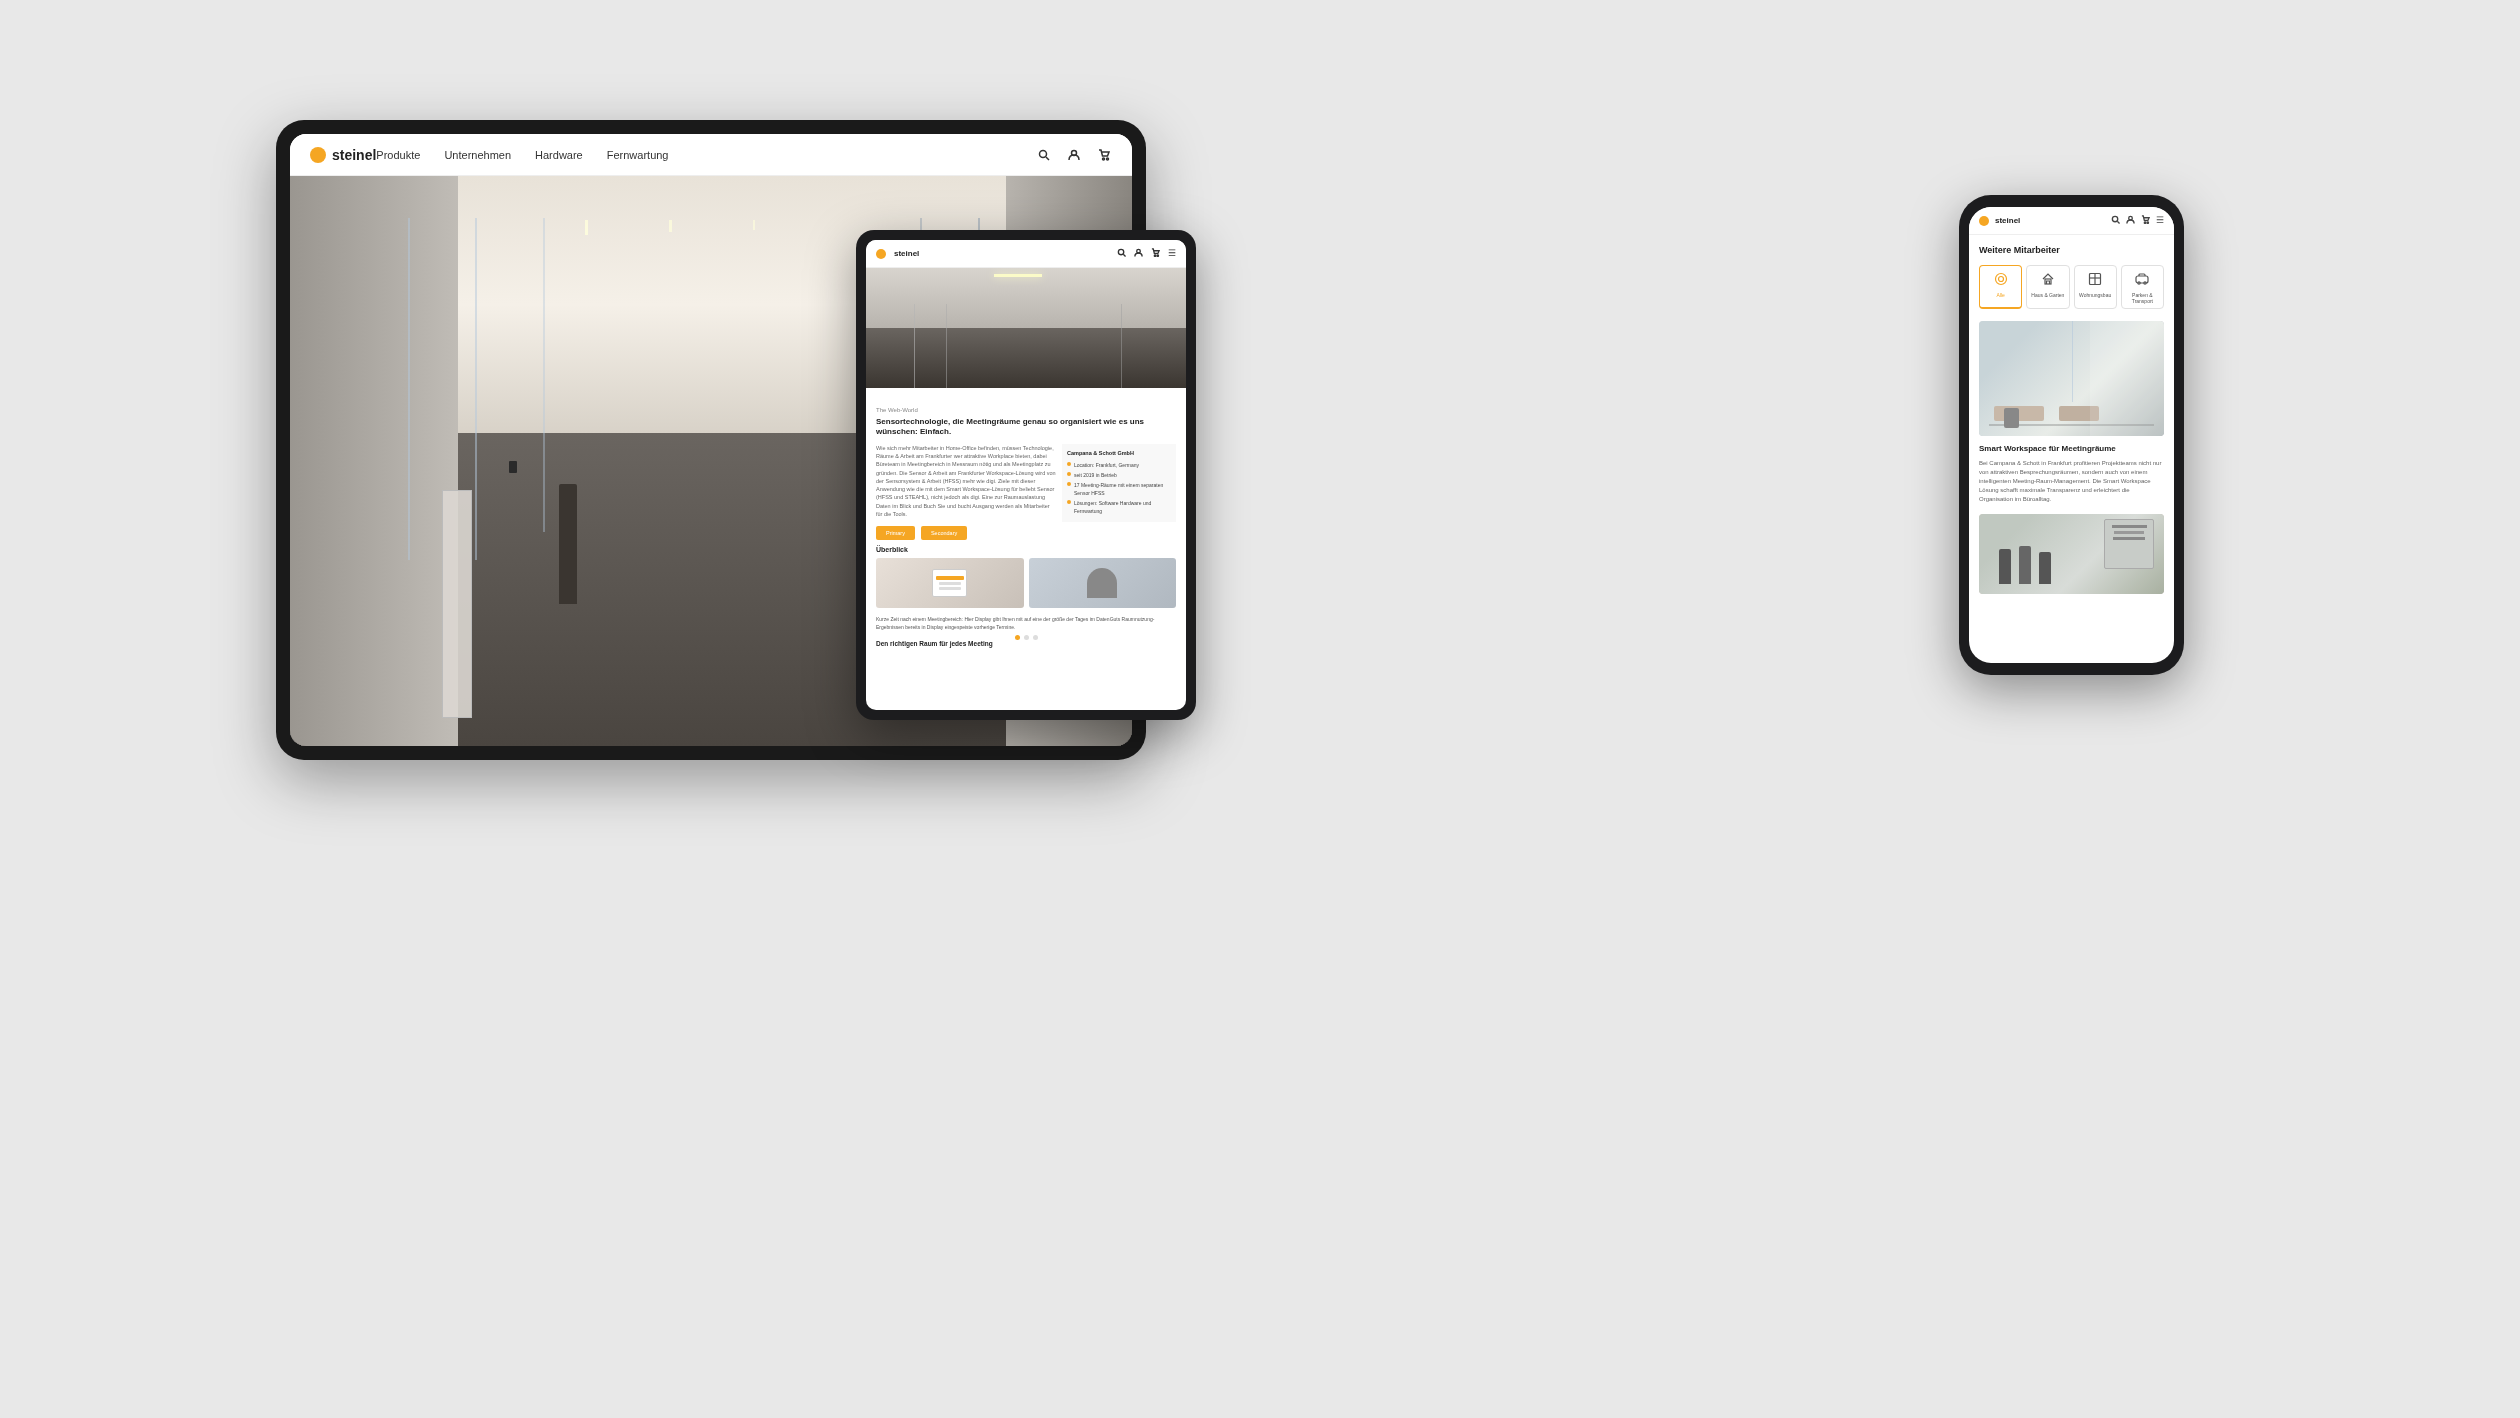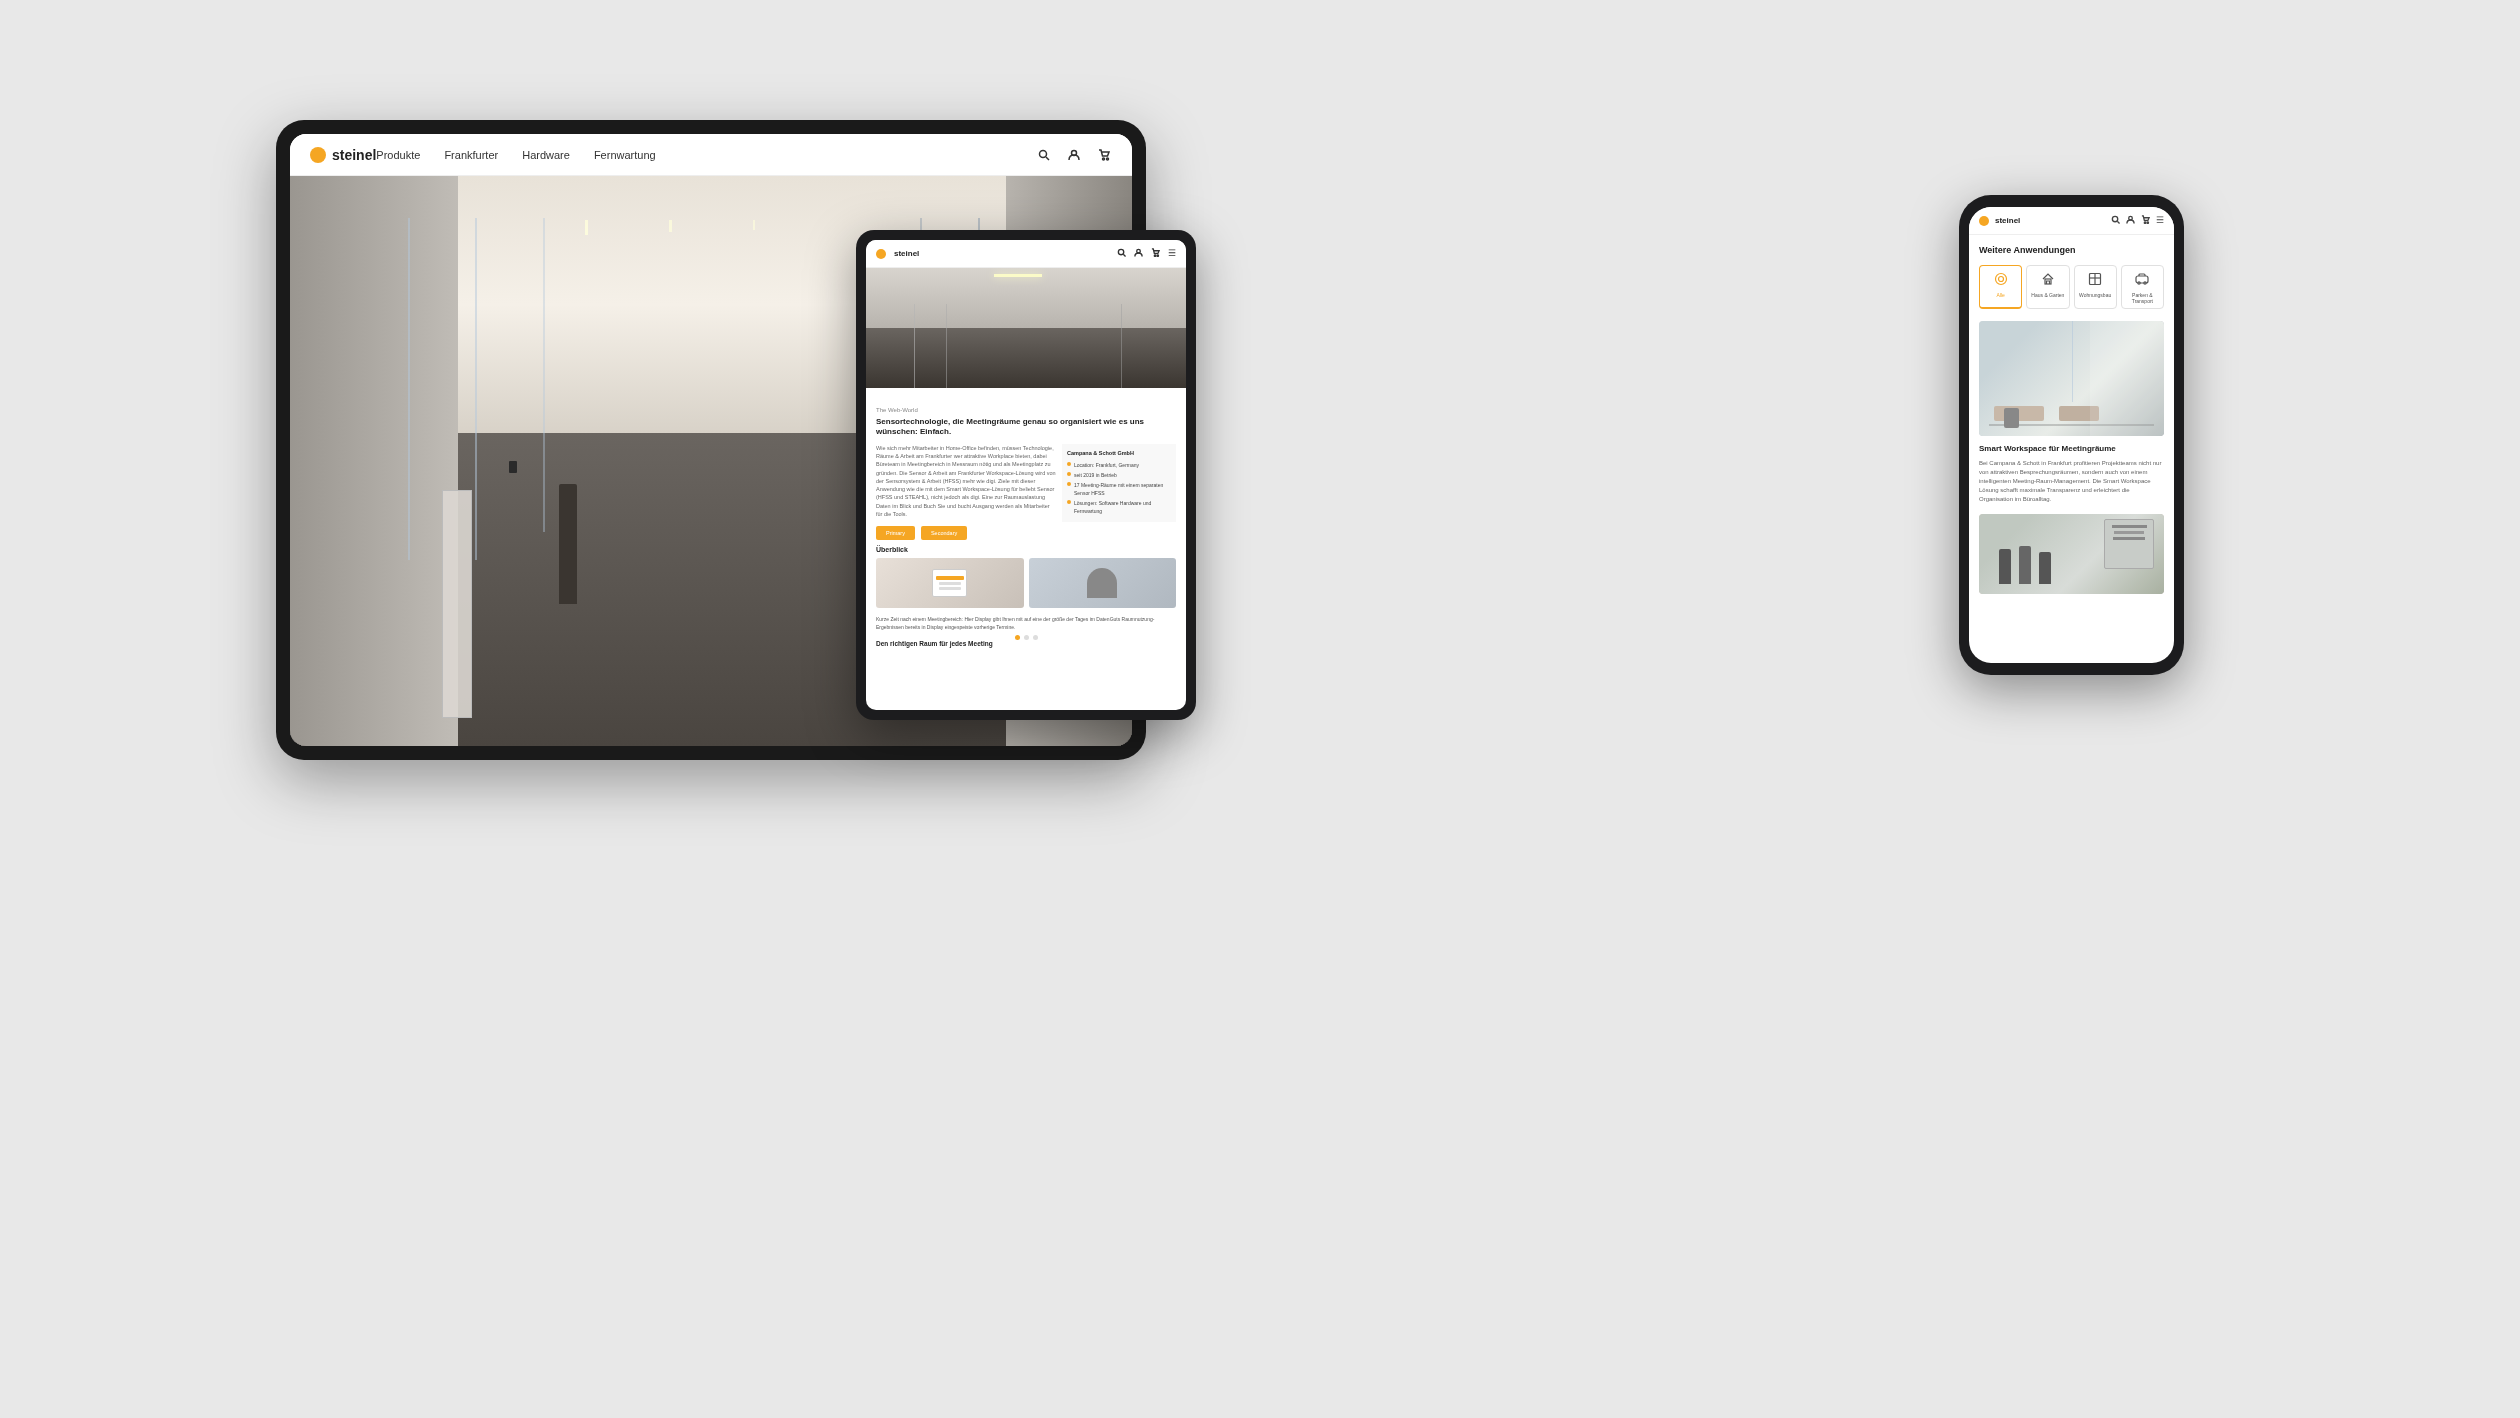--- a/index.html
+++ b/index.html
@@ -572,21 +572,21 @@
     <div class="frame">
       <div class="screen">
 
         <div class="large-screen-nav">
           <div class="large-logo">
             <div class="logo-dot"></div>
             <span>steinel</span>
           </div>
           <div class="large-nav-links">
             <span>Produkte</span>
-            <span>Frankfurter</span>
+            <span>Unternehmen</span>
             <span>Hardware</span>
             <span>Fernwartung</span>
           </div>
           <div class="large-nav-icons">
             <div class="nav-icon-btn">
               <svg width="12" height="12" viewBox="0 0 12 12" fill="none" stroke="#333" stroke-width="1.5">
                 <circle cx="5" cy="5" r="3.5"></circle>
                 <line x1="8" y1="8" x2="11" y2="11"></line>
               </svg>
             </div>
@@ -777,21 +777,21 @@
                 <circle cx="4.5" cy="8.5" r="0.8"></circle>
                 <circle cx="7.5" cy="8.5" r="0.8"></circle>
               </svg>
             </span>
             <span style="font-size:9px; color:#444;">☰</span>
           </div>
         </div>
 
         <div class="phone-content">
 
-          <div class="phone-section-title">Weitere Anwendungen</div>
+          <div class="phone-section-title">Weitere Mitarbeiter</div>
 
           <div class="phone-category-row">
             <div class="phone-cat-item active">
               <div class="phone-cat-icon">
                 <svg width="14" height="14" viewBox="0 0 14 14" fill="none" stroke="#f5a623" stroke-width="1.2">
                   <circle cx="7" cy="7" r="5.5"></circle>
                   <circle cx="7" cy="7" r="2.5"></circle>
                 </svg>
               </div>
               <span class="phone-cat-label">Alle</span>

